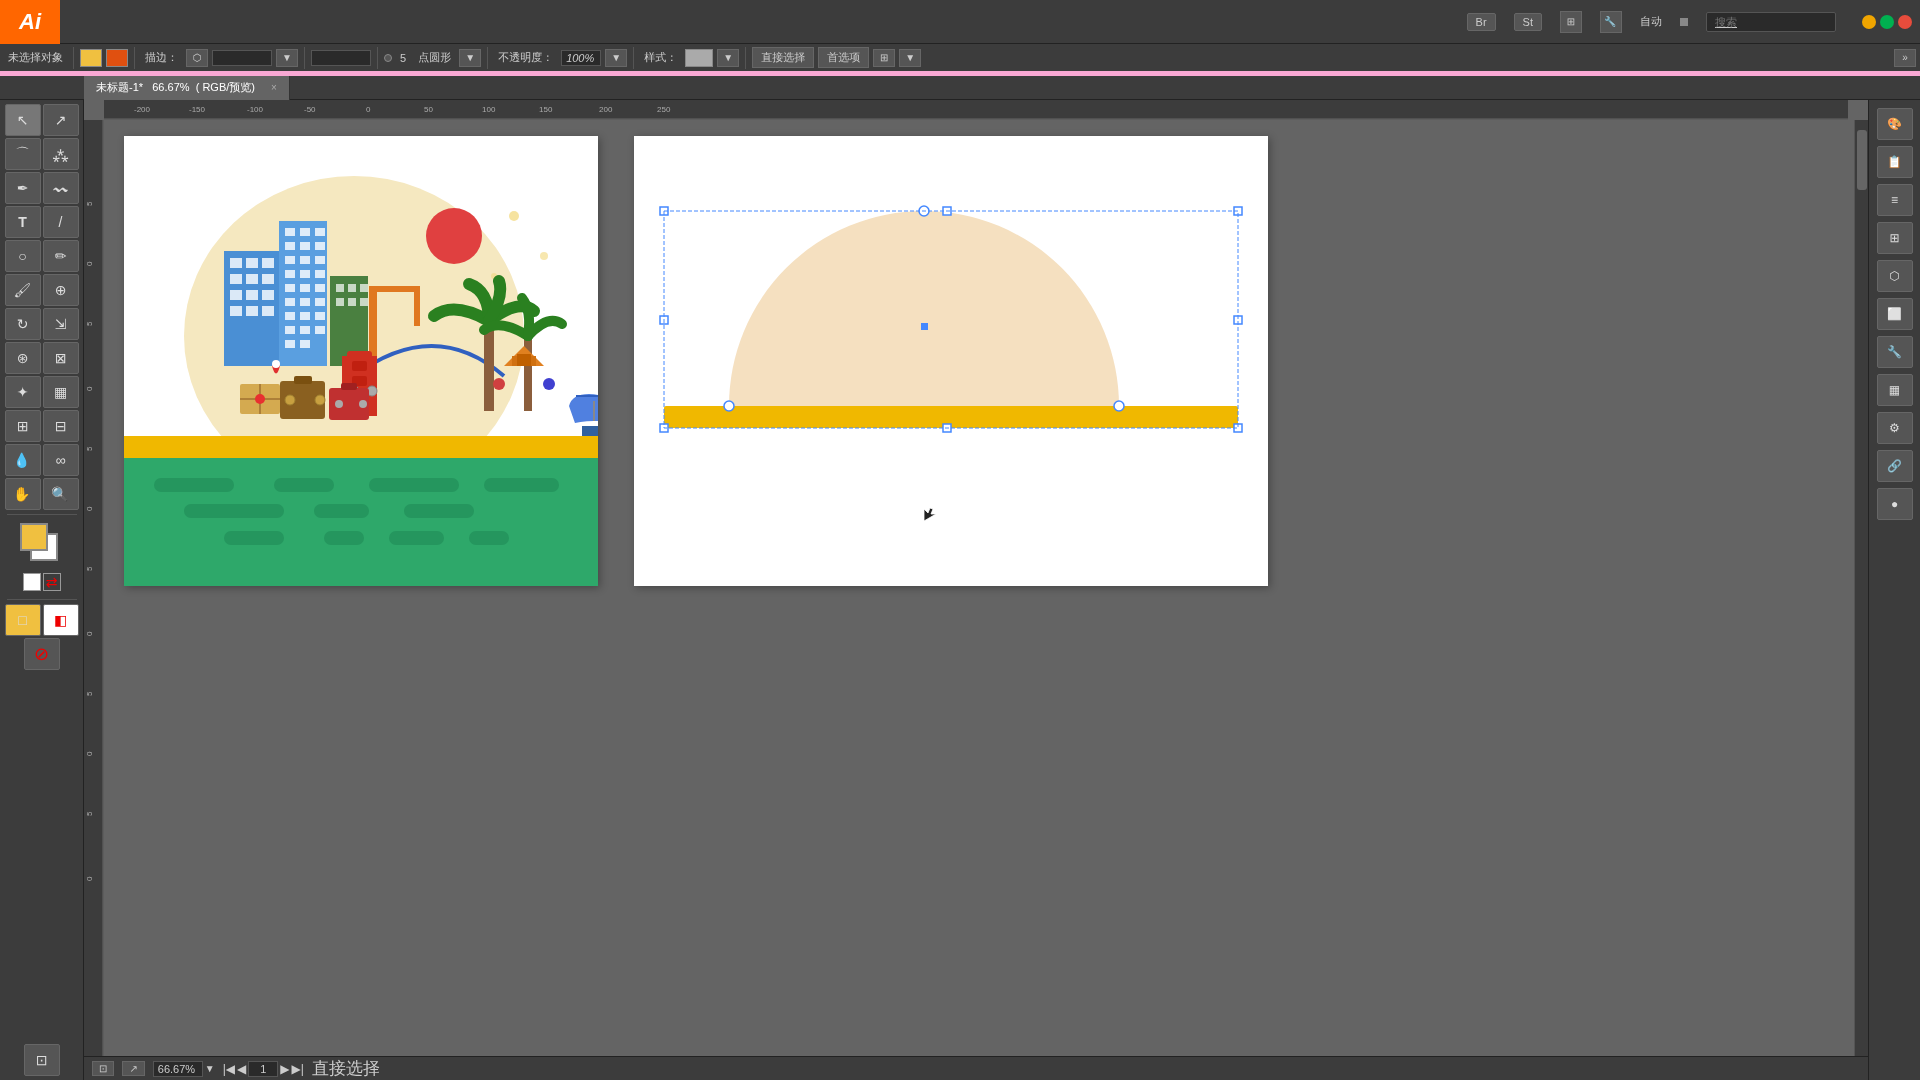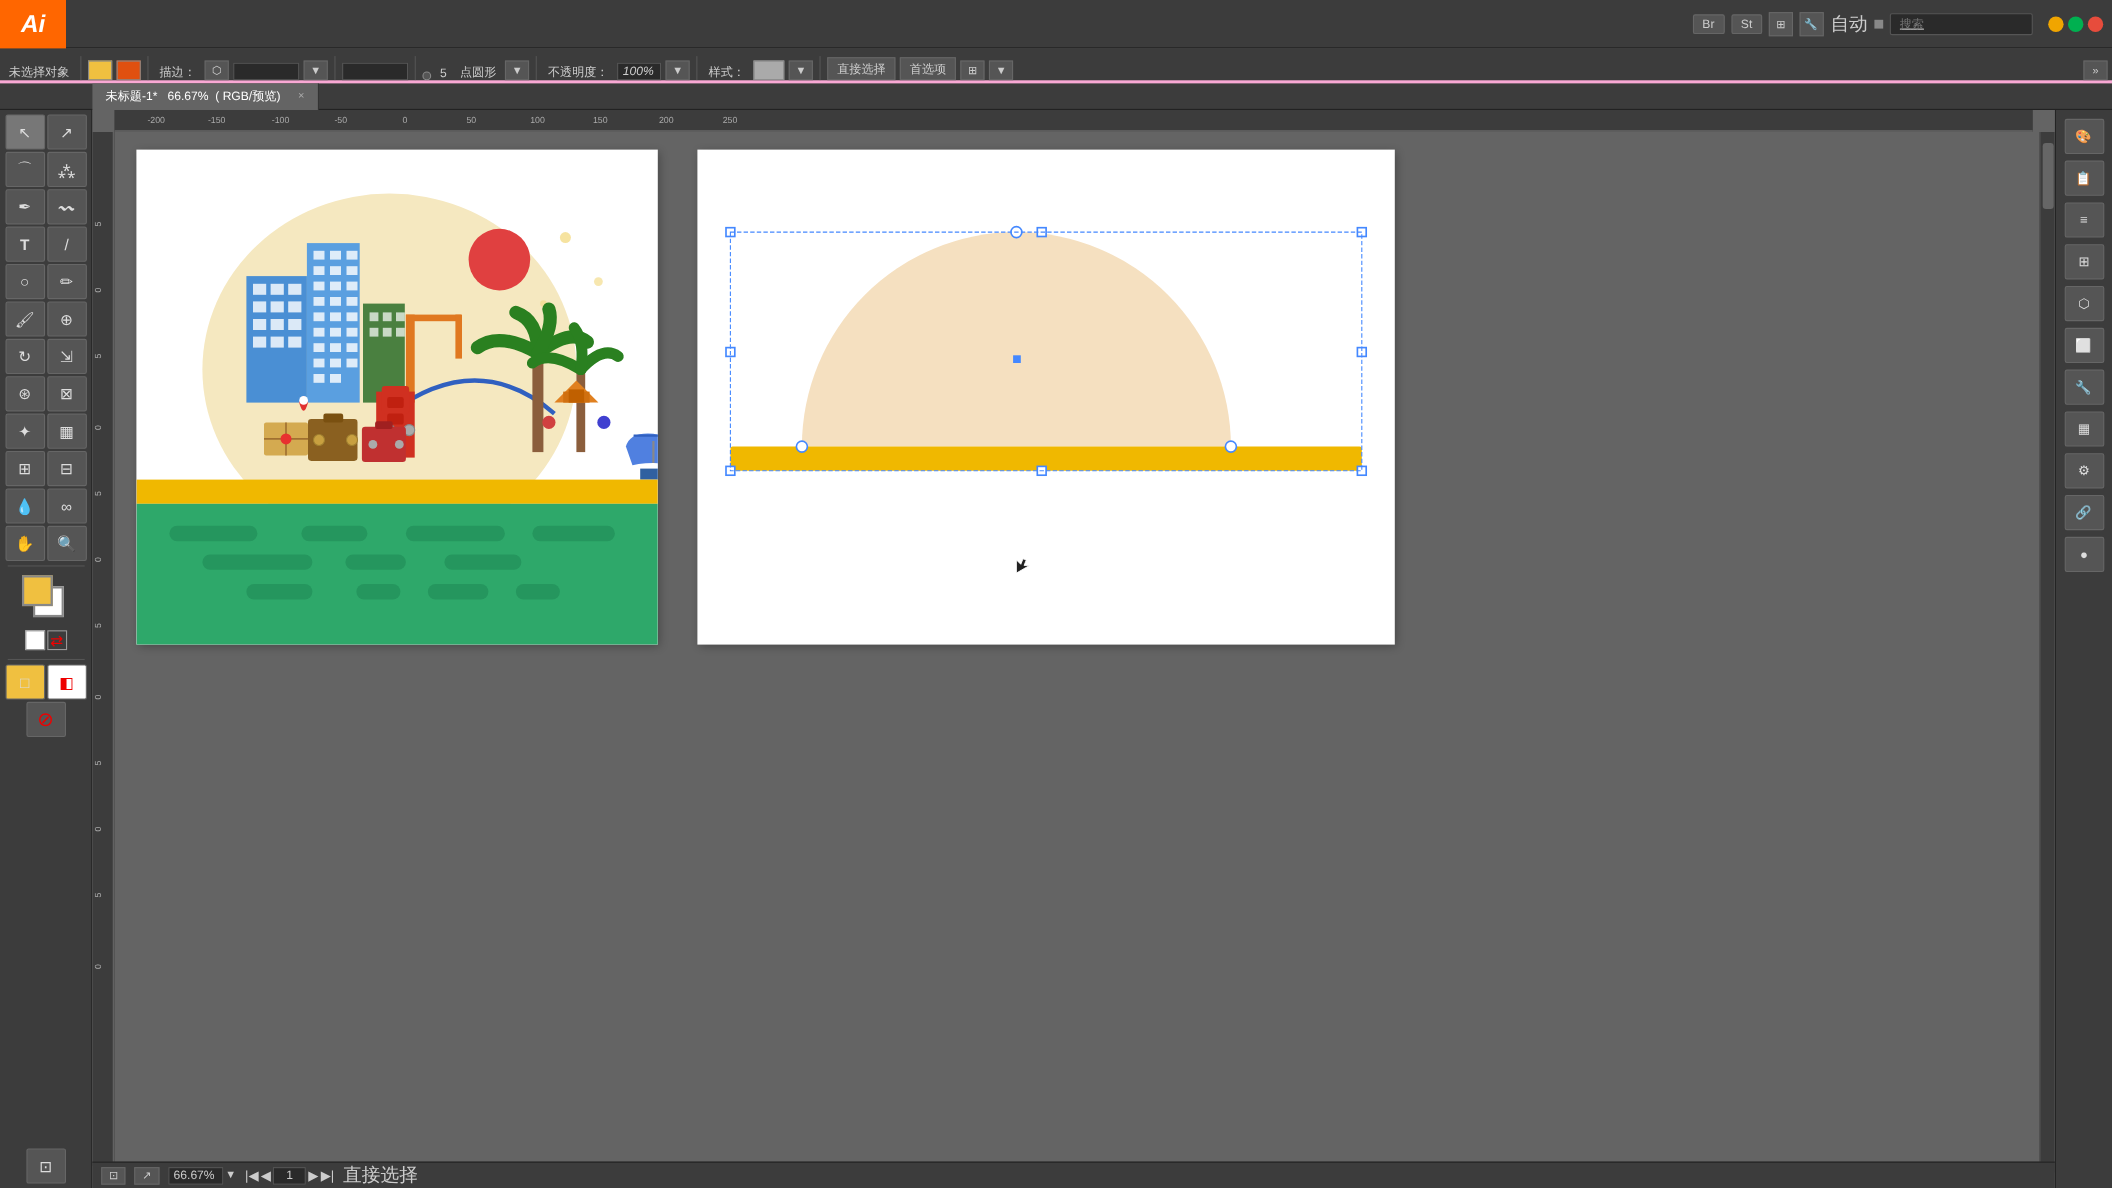--- a/index.html
+++ b/index.html
@@ -12,37 +12,37 @@
     }
     #app-logo {
       width: 60px; height: 44px; background: #ff6600; display: flex; align-items: center; justify-content: center;
       font-size: 22px; font-weight: bold; color: #fff; font-style: italic; flex-shrink: 0;
     }
     .menu-items { display: flex; align-items: center; gap: 0; }
     .menu-item {
       padding: 0 10px; height: 44px; display: flex; align-items: center; color: #ccc;
       cursor: pointer; font-size: 12px; white-space: nowrap;
     }
-    .menu-right { margin-left: auto; display: flex; align-items: center; gap: 6px; padding-right: 8px; }
+    .menu-right { margin-left: auto; display: flex; align-items: center; gap: 18px; padding-right: 8px; }
     .menu-btn {
       background: #555; border: 1px solid #666; color: #ccc; padding: 2px 8px; font-size: 11px; cursor: pointer; border-radius: 2px;
     }
     .search-box {
       background: #2a2a2a; border: 1px solid #555; color: #ccc; padding: 3px 8px; font-size: 11px; width: 130px; border-radius: 2px; text-decoration: underline;
     }
     .win-btns { display: flex; gap: 4px; margin-left: 8px; }
     .win-btn { width: 14px; height: 14px; border-radius: 50%; cursor: pointer; }
     .win-btn.min { background: #f0a500; }
     .win-btn.max { background: #00b050; }
     .win-btn.close { background: #e74c3c; }
 
     
     #toolbar {
-      width: 100%; height: 32px; background: #3c3c3c; display: flex; align-items: flex-end;
-      border-bottom: 3px solid #f9a8d4; padding: 0 4px; gap: 4px; flex-wrap: nowrap; overflow: hidden;
+      width: 100%; height: 32px; background: #3c3c3c; display: flex; align-items: center;
+      border-bottom: 5px solid #f9a8d4; padding: 0 4px; gap: 4px; flex-wrap: nowrap; overflow: hidden;
     }
     .tb-label { color: #ccc; font-size: 11px; white-space: nowrap; padding: 0 4px; }
     .tb-swatch { width: 22px; height: 18px; background: #f0c040; border: 1px solid #888; cursor: pointer; }
     .tb-swatch2 { width: 22px; height: 18px; background: #e05010; border: 1px solid #888; cursor: pointer; }
     .tb-input { background: #2a2a2a; border: 1px solid #555; color: #ccc; padding: 1px 4px; font-size: 11px; width: 60px; font-style: italic; }
     .tb-input-sm { width: 40px; }
     .tb-sep { width: 1px; height: 22px; background: #555; margin: 0 2px; }
     .tb-btn { background: #555; border: 1px solid #666; color: #ccc; padding: 2px 8px; font-size: 11px; cursor: pointer; white-space: nowrap; }
     .tb-icon { width: 22px; height: 18px; background: #555; border: 1px solid #666; cursor: pointer; display: flex; align-items: center; justify-content: center; color: #ccc; font-size: 10px; }
     .tb-dot { width: 8px; height: 8px; background: #555; border-radius: 50%; border: 1px solid #888; }
@@ -127,21 +127,21 @@
 
 <div id="menu-bar">
   <div id="app-logo">
     <span>Ai</span>
   </div>
   <div class="menu-right">
     <button class="menu-btn">Br</button>
     <button class="menu-btn">St</button>
     <div style="width:22px;height:22px;background:#555;border:1px solid #666;cursor:pointer;display:flex;align-items:center;justify-content:center;color:#ccc;font-size:10px;">⊞</div>
     <div style="width:22px;height:22px;background:#555;border:1px solid #666;cursor:pointer;display:flex;align-items:center;justify-content:center;color:#ccc;font-size:10px;">🔧</div>
-    <span style="color:#ccc;font-size:17px;">自动</span>
+    <span style="color:#ccc;font-size:11px;">自动</span>
     <div style="width:8px;height:8px;background:#888;cursor:pointer;"></div>
     <input class="search-box" type="text" placeholder="搜索" style="">
     <div class="win-btns">
       <div class="win-btn min"></div>
       <div class="win-btn max"></div>
       <div class="win-btn close"></div>
     </div>
   </div>
 </div>
 

